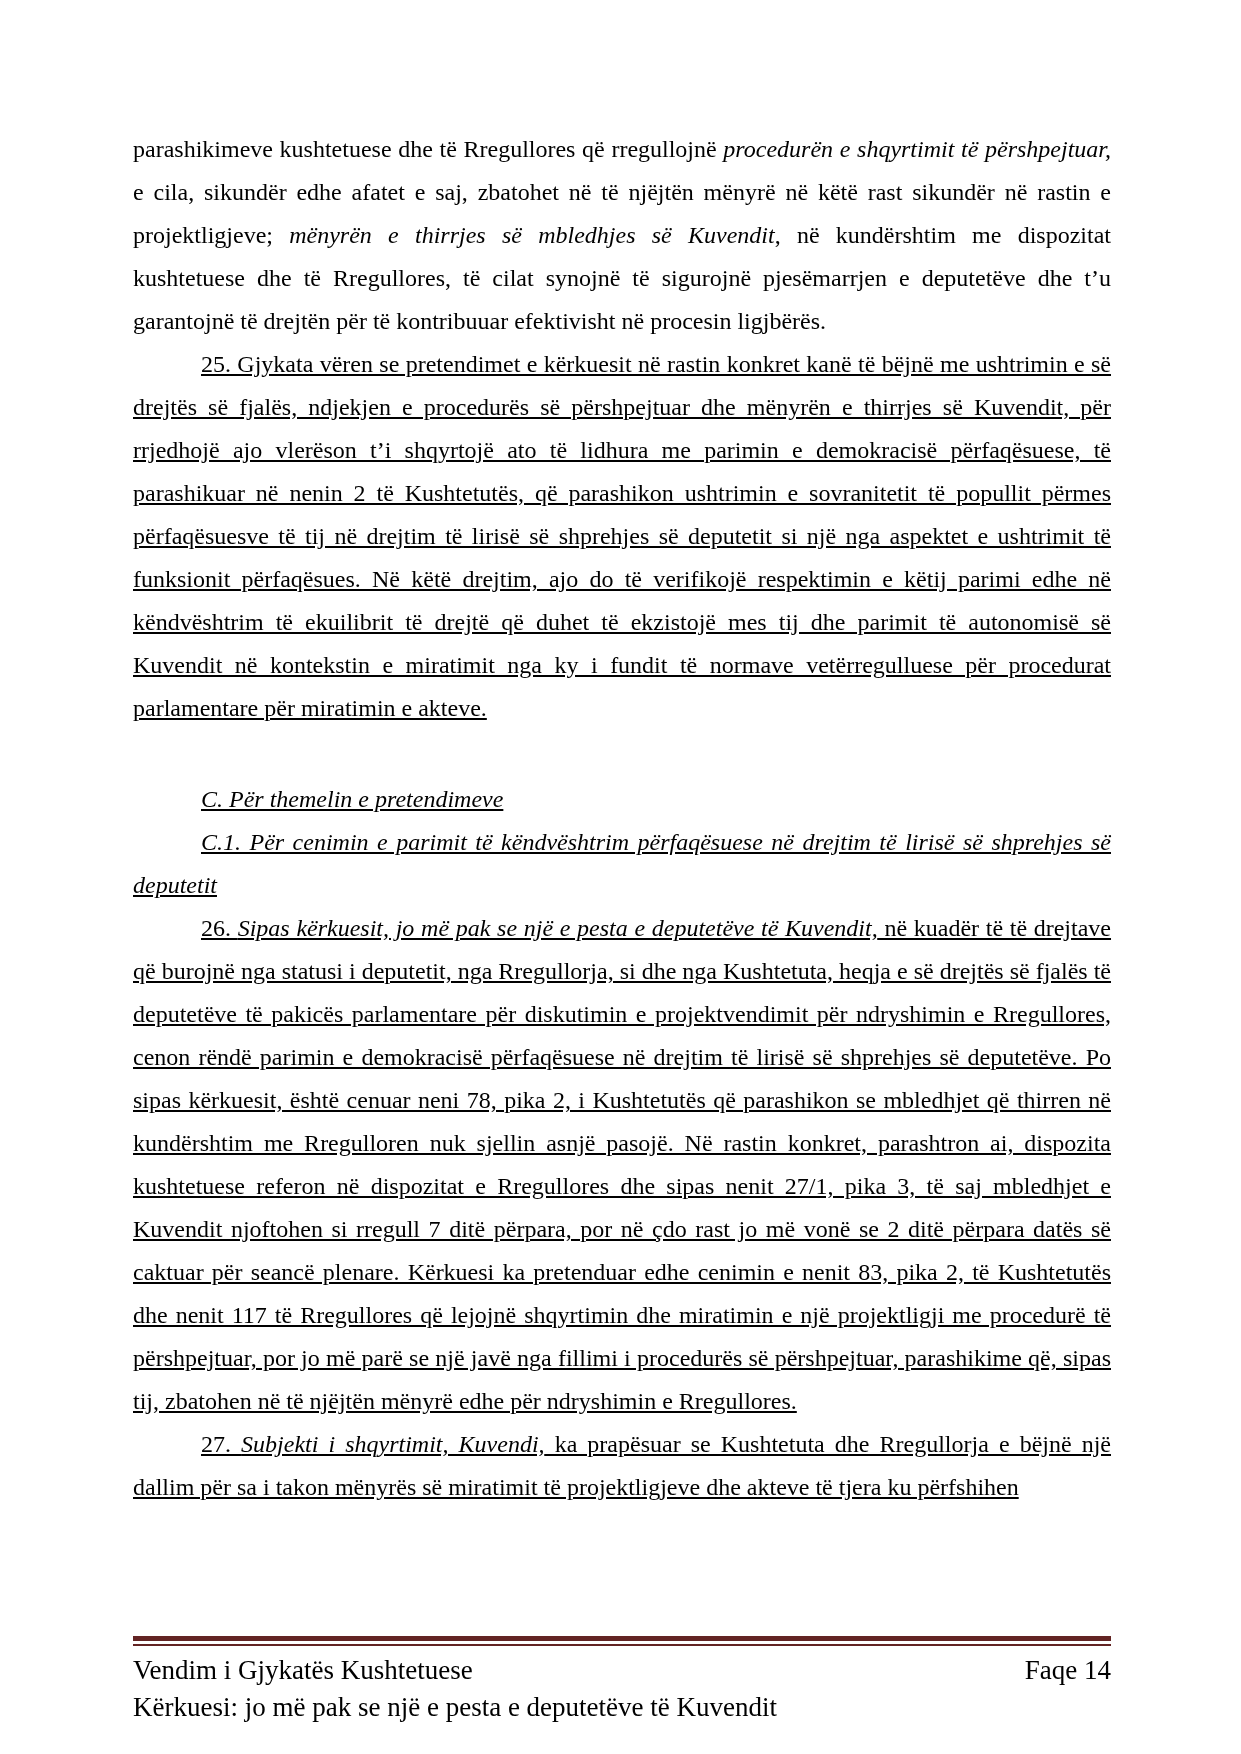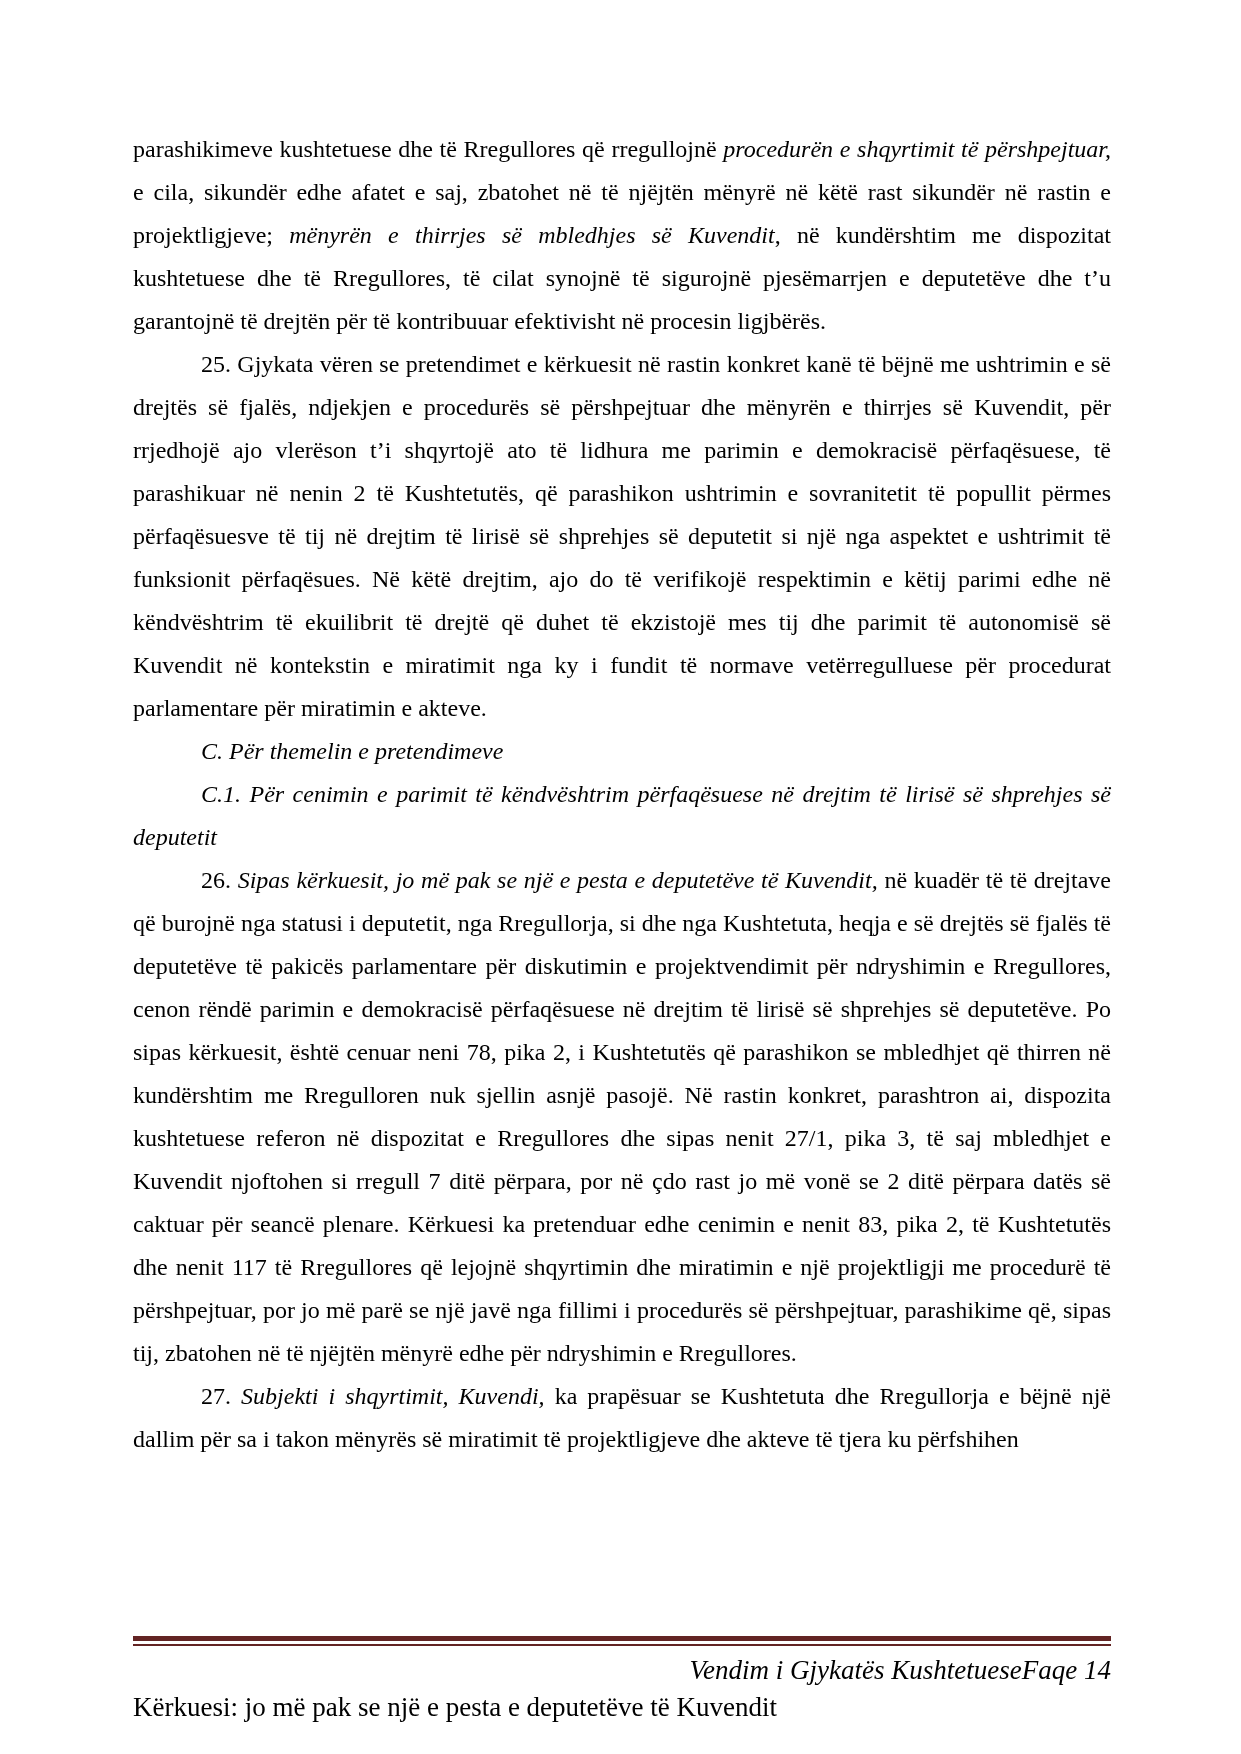--- a/index.html
+++ b/index.html
@@ -15,41 +15,40 @@
   .doc-body {
     position: absolute;
     left: 133px;
     top: 128px;
     width: 978px;
     font-size: 24px;
     line-height: 43px;
     text-align: justify;
   }
   .doc-body p { margin: 0; }
-  .doc-body p.indent { text-indent: 68px; }
-  .doc-body p.gap-before { }
+  .doc-body p.indent { text-indent: 68px; text-decoration: underline; }
+  .doc-body p.gap-before { margin-top: 48px; }
   .italic { font-style: italic; }
   .page-footer {
     position: absolute;
     left: 133px;
     top: 1636px;
     width: 978px;
     font-size: 27px;
     line-height: 37px;
   }
   .footer-rule {
     height: 3px;
     border-top: 5px solid #632423;
     border-bottom: 2px solid #632423;
     margin-bottom: 6px;
   }
   .footer-line1 {
     display: flex;
-    justify-content: flex-end;
-    font-style: italic;
+    justify-content: space-between;
   }
 </style>
 </head>
 <body>
 
 <div class="doc-body">
     <p><span>parashikimeve kushtetuese dhe të Rregullores që rregullojnë </span><span class="italic">procedurën e shqyrtimit të përshpejtuar,</span><span> e cila, sikundër edhe afatet e saj, zbatohet në të njëjtën mënyrë në këtë rast sikundër në rastin e projektligjeve; </span><span class="italic">mënyrën e thirrjes së mbledhjes së Kuvendit</span><span>, në kundërshtim me dispozitat kushtetuese dhe të Rregullores, të cilat synojnë të sigurojnë pjesëmarrjen e deputetëve dhe t’u garantojnë të drejtën për të kontribuuar efektivisht në procesin ligjbërës.</span></p>
     <p class="indent"><span>25. Gjykata vëren se pretendimet e kërkuesit në rastin konkret kanë të bëjnë me ushtrimin e së drejtës së fjalës, ndjekjen e procedurës së përshpejtuar dhe mënyrën e thirrjes së Kuvendit, për rrjedhojë ajo vlerëson t’i shqyrtojë ato të lidhura me parimin e demokracisë përfaqësuese, të parashikuar në nenin 2 të Kushtetutës, që parashikon ushtrimin e sovranitetit të popullit përmes përfaqësuesve të tij në drejtim të lirisë së shprehjes së deputetit si një nga aspektet e ushtrimit të funksionit përfaqësues. Në këtë drejtim, ajo do të verifikojë respektimin e këtij parimi edhe në këndvështrim të ekuilibrit të drejtë që duhet të ekzistojë mes tij dhe parimit të autonomisë së Kuvendit në kontekstin e miratimit nga ky i fundit të normave vetërregulluese për procedurat parlamentare për miratimin e akteve.</span></p>
     <p class="indent gap-before"><span class="italic">C. Për themelin e pretendimeve</span></p>
     <p class="indent"><span class="italic">C.1. Për cenimin e parimit të këndvështrim përfaqësuese në drejtim të lirisë së shprehjes së deputetit</span></p>

